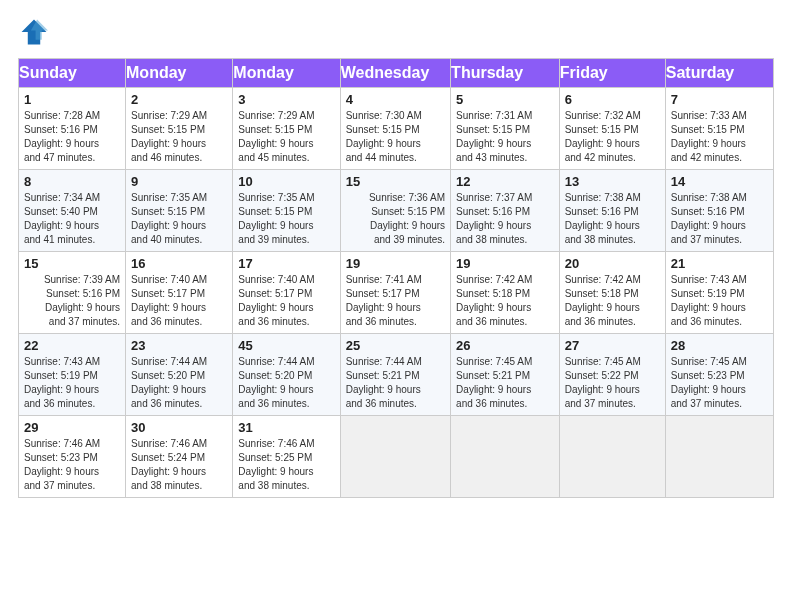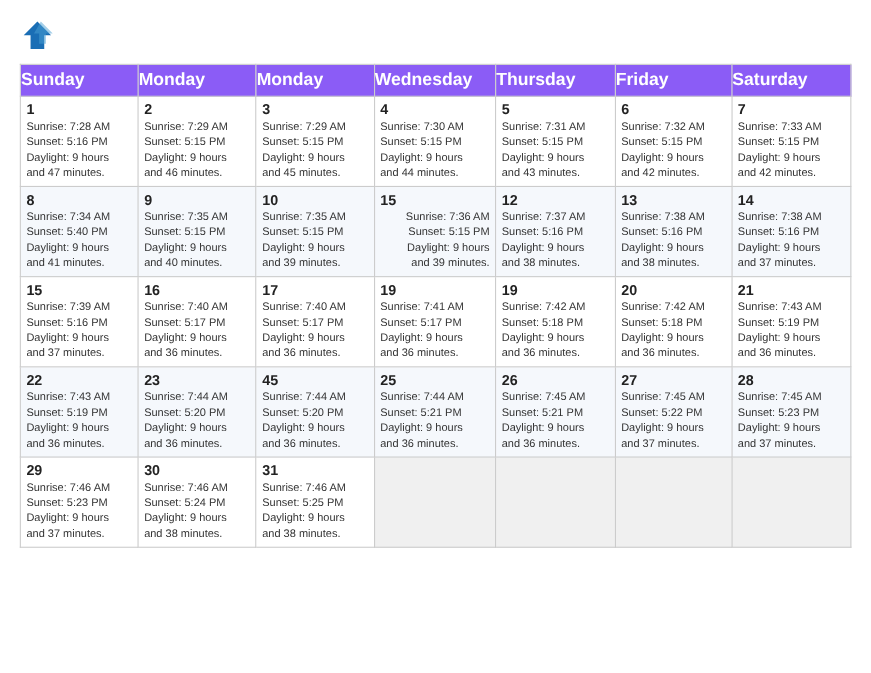--- a/index.html
+++ b/index.html
@@ -227,21 +227,21 @@
             <span class="day-num">14</span>
             <div class="day-info" style="white-space: pre-line;">Sunrise: 7:38 AM
 Sunset: 5:16 PM
 Daylight: 9 hours
 and 37 minutes.</div>
           </td>
         </tr>
         <tr>
           <td>
             <span class="day-num">15</span>
-            <div class="day-info" style="white-space: pre-line;">Sunrise: 7:39 AM
+            <div class="day-info" style="white-space: pre-line; text-align: right;">Sunrise: 7:39 AM
 Sunset: 5:16 PM
 Daylight: 9 hours
 and 37 minutes.</div>
           </td>
           <td>
             <span class="day-num">16</span>
             <div class="day-info" style="white-space: pre-line;">Sunrise: 7:40 AM
 Sunset: 5:17 PM
 Daylight: 9 hours
 and 36 minutes.</div>

